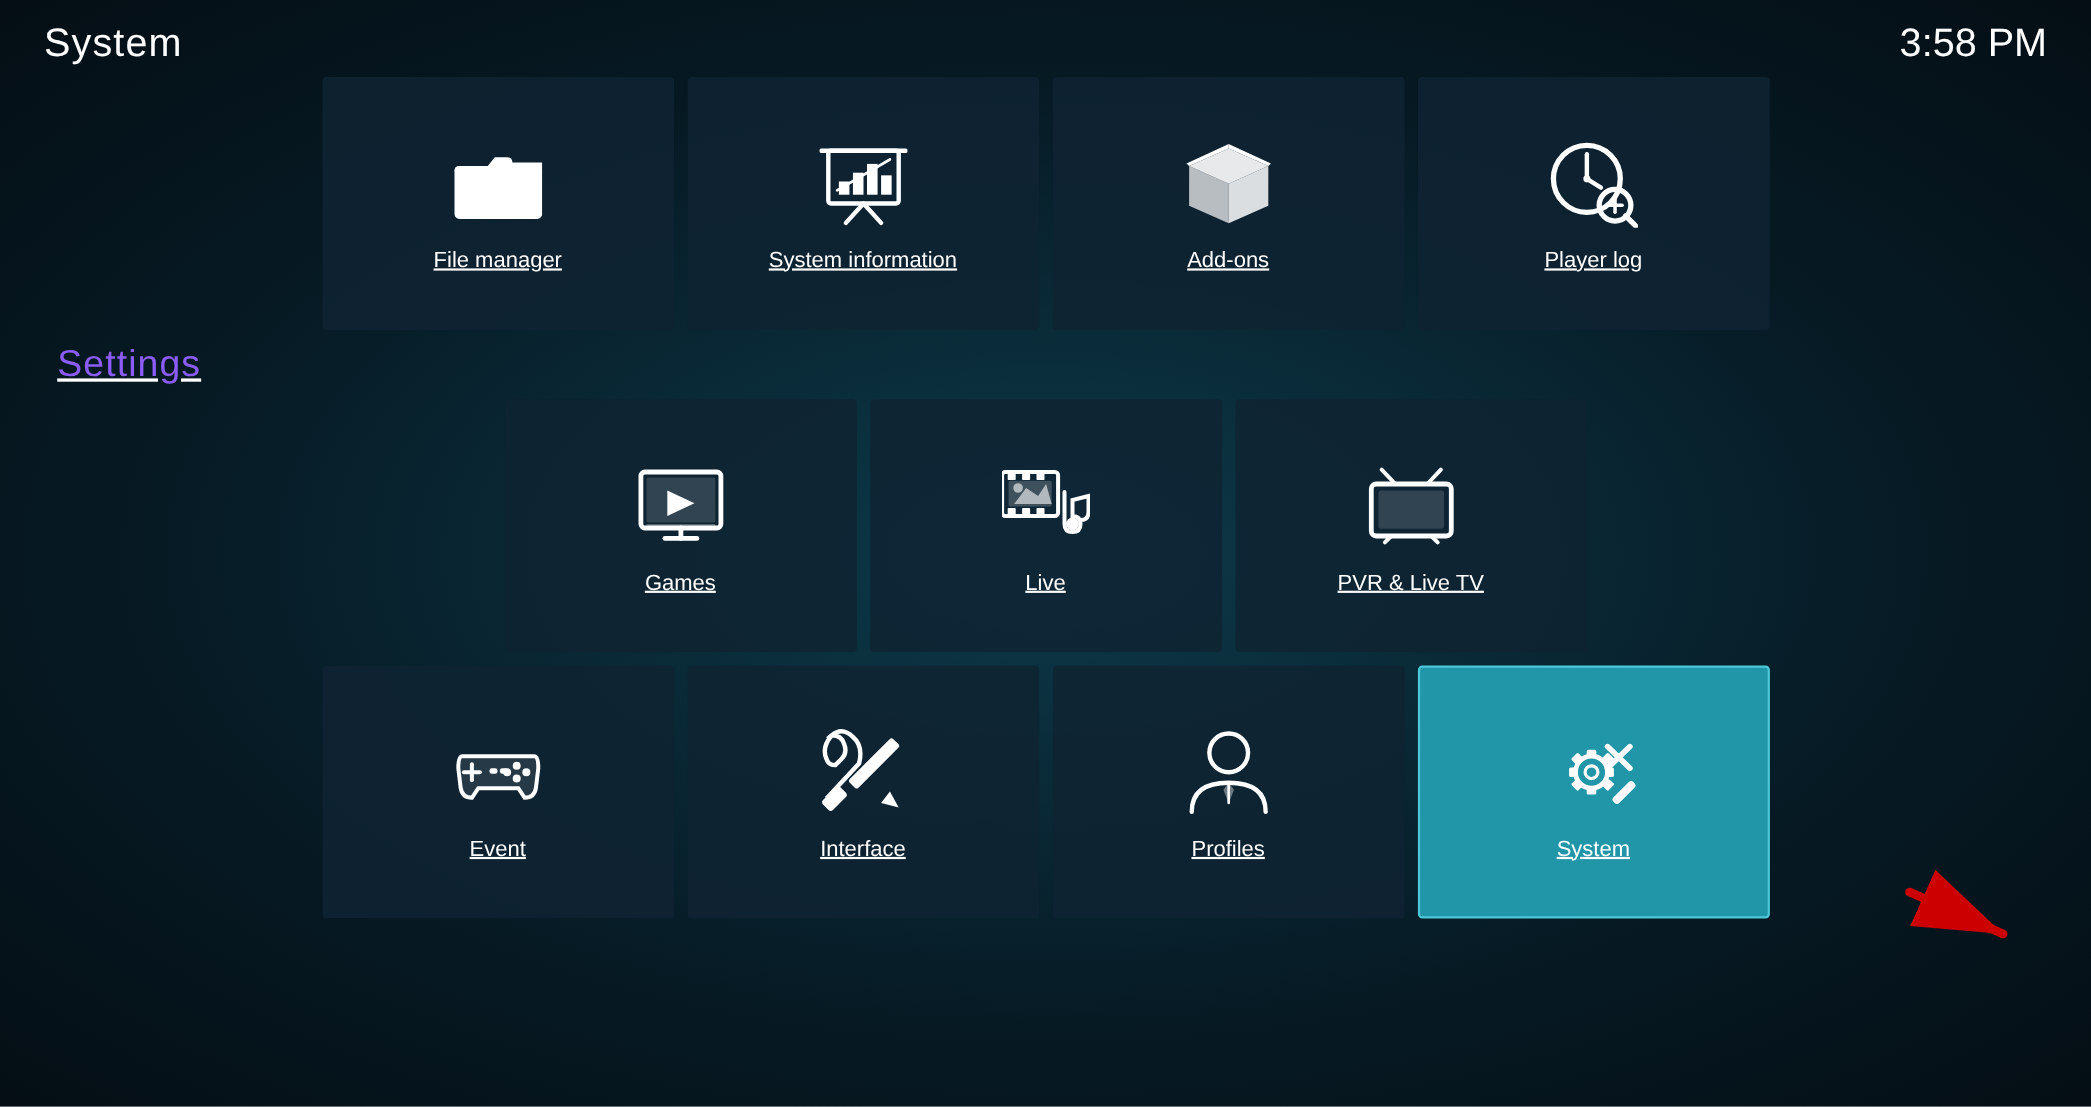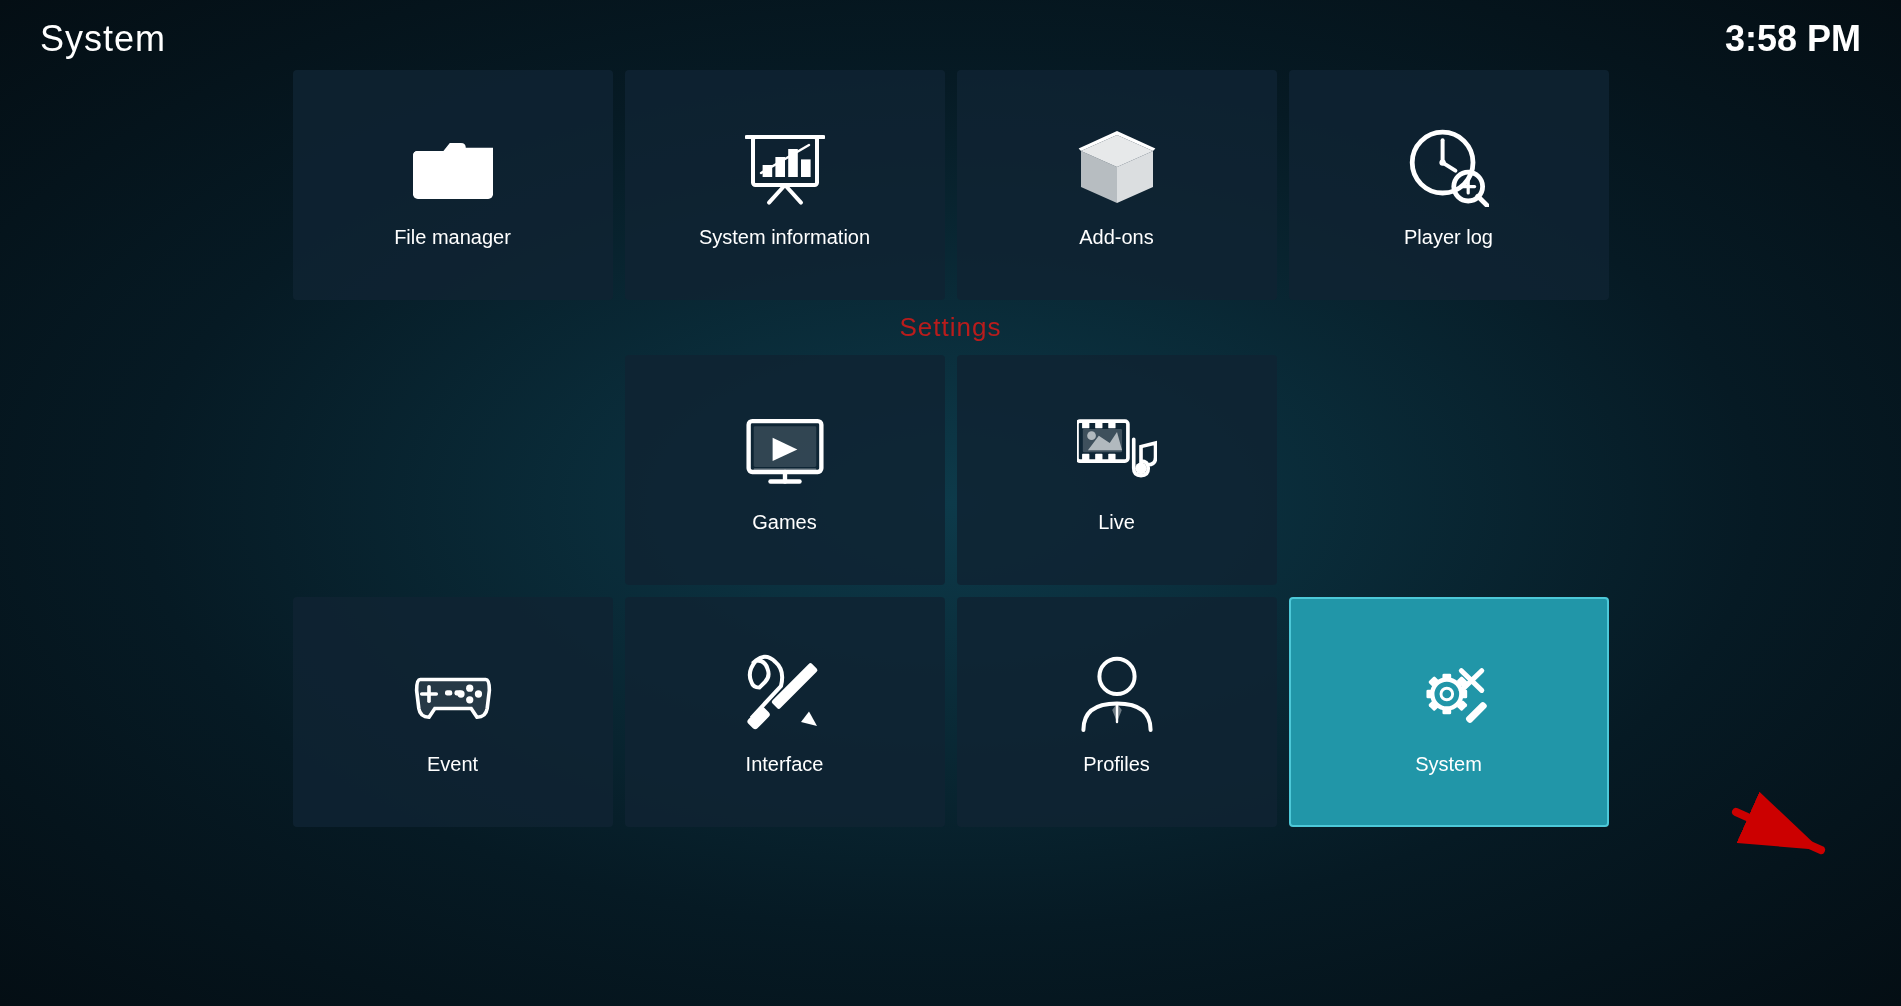--- a/index.html
+++ b/index.html
@@ -23,26 +23,27 @@
 
     .page-title {
       font-size: 36px;
       font-weight: 300;
       letter-spacing: 1px;
       color: #ffffff;
     }
 
     .clock {
       font-size: 36px;
-      font-weight: 700;
+      font-weight: 400;
       color: #ffffff;
     }
 
     .content {
       padding: 0 52px;
+      text-decoration: underline;
     }
 
     .grid-row {
       display: flex;
       gap: 12px;
       justify-content: center;
       margin-bottom: 12px;
     }
 
     .tile {
@@ -80,24 +81,23 @@
     }
 
     .tile-label {
       font-size: 20px;
       font-weight: 300;
       color: #ffffff;
       text-align: center;
     }
 
     .section-header {
-      text-align: center;
-      font-size: 26px;
+      font-size: 34px;
       font-weight: 300;
-      color: #b91c1c;
+      color: #8b5cf6;
       margin: 10px 0 12px 0;
       letter-spacing: 1px;
     }
 
     
     .arrow-container {
       position: absolute;
       bottom: 130px;
       right: 55px;
       pointer-events: none;
@@ -232,20 +232,38 @@
 
           <circle cx="20" cy="25" r="6" fill="white" opacity="0.6"></circle>
 
           <path d="M78,30 L78,70 Q78,80 88,80 Q98,80 98,70 Q98,60 88,60 L88,40 L108,35 L108,55 Q108,65 98,65" fill="none" stroke="white" stroke-width="5" stroke-linecap="round"></path>
           <circle cx="88" cy="70" r="8" fill="white"></circle>
         </svg>
       </div>
       <span class="tile-label">Live</span>
     </div>
 
+    <div class="tile">
+      <div class="tile-icon">
+        <svg viewBox="0 0 110 95" xmlns="http://www.w3.org/2000/svg">
+
+          <line x1="35" y1="20" x2="18" y2="2" stroke="white" stroke-width="5" stroke-linecap="round"></line>
+
+          <line x1="75" y1="20" x2="92" y2="2" stroke="white" stroke-width="5" stroke-linecap="round"></line>
+
+          <rect x="5" y="20" width="100" height="65" rx="6" fill="none" stroke="white" stroke-width="6"></rect>
+
+          <rect x="14" y="28" width="82" height="48" rx="3" fill="white" opacity="0.15"></rect>
+
+          <line x1="30" y1="85" x2="22" y2="93" stroke="white" stroke-width="5" stroke-linecap="round"></line>
+          <line x1="80" y1="85" x2="88" y2="93" stroke="white" stroke-width="5" stroke-linecap="round"></line>
+        </svg>
+      </div>
+      <span class="tile-label">PVR &amp; Live TV</span>
+    </div>
 
 
   </div>
 
   <div class="grid-row">
 
     <div class="tile">
       <div class="tile-icon">
         <svg viewBox="0 0 110 80" xmlns="http://www.w3.org/2000/svg">
 

